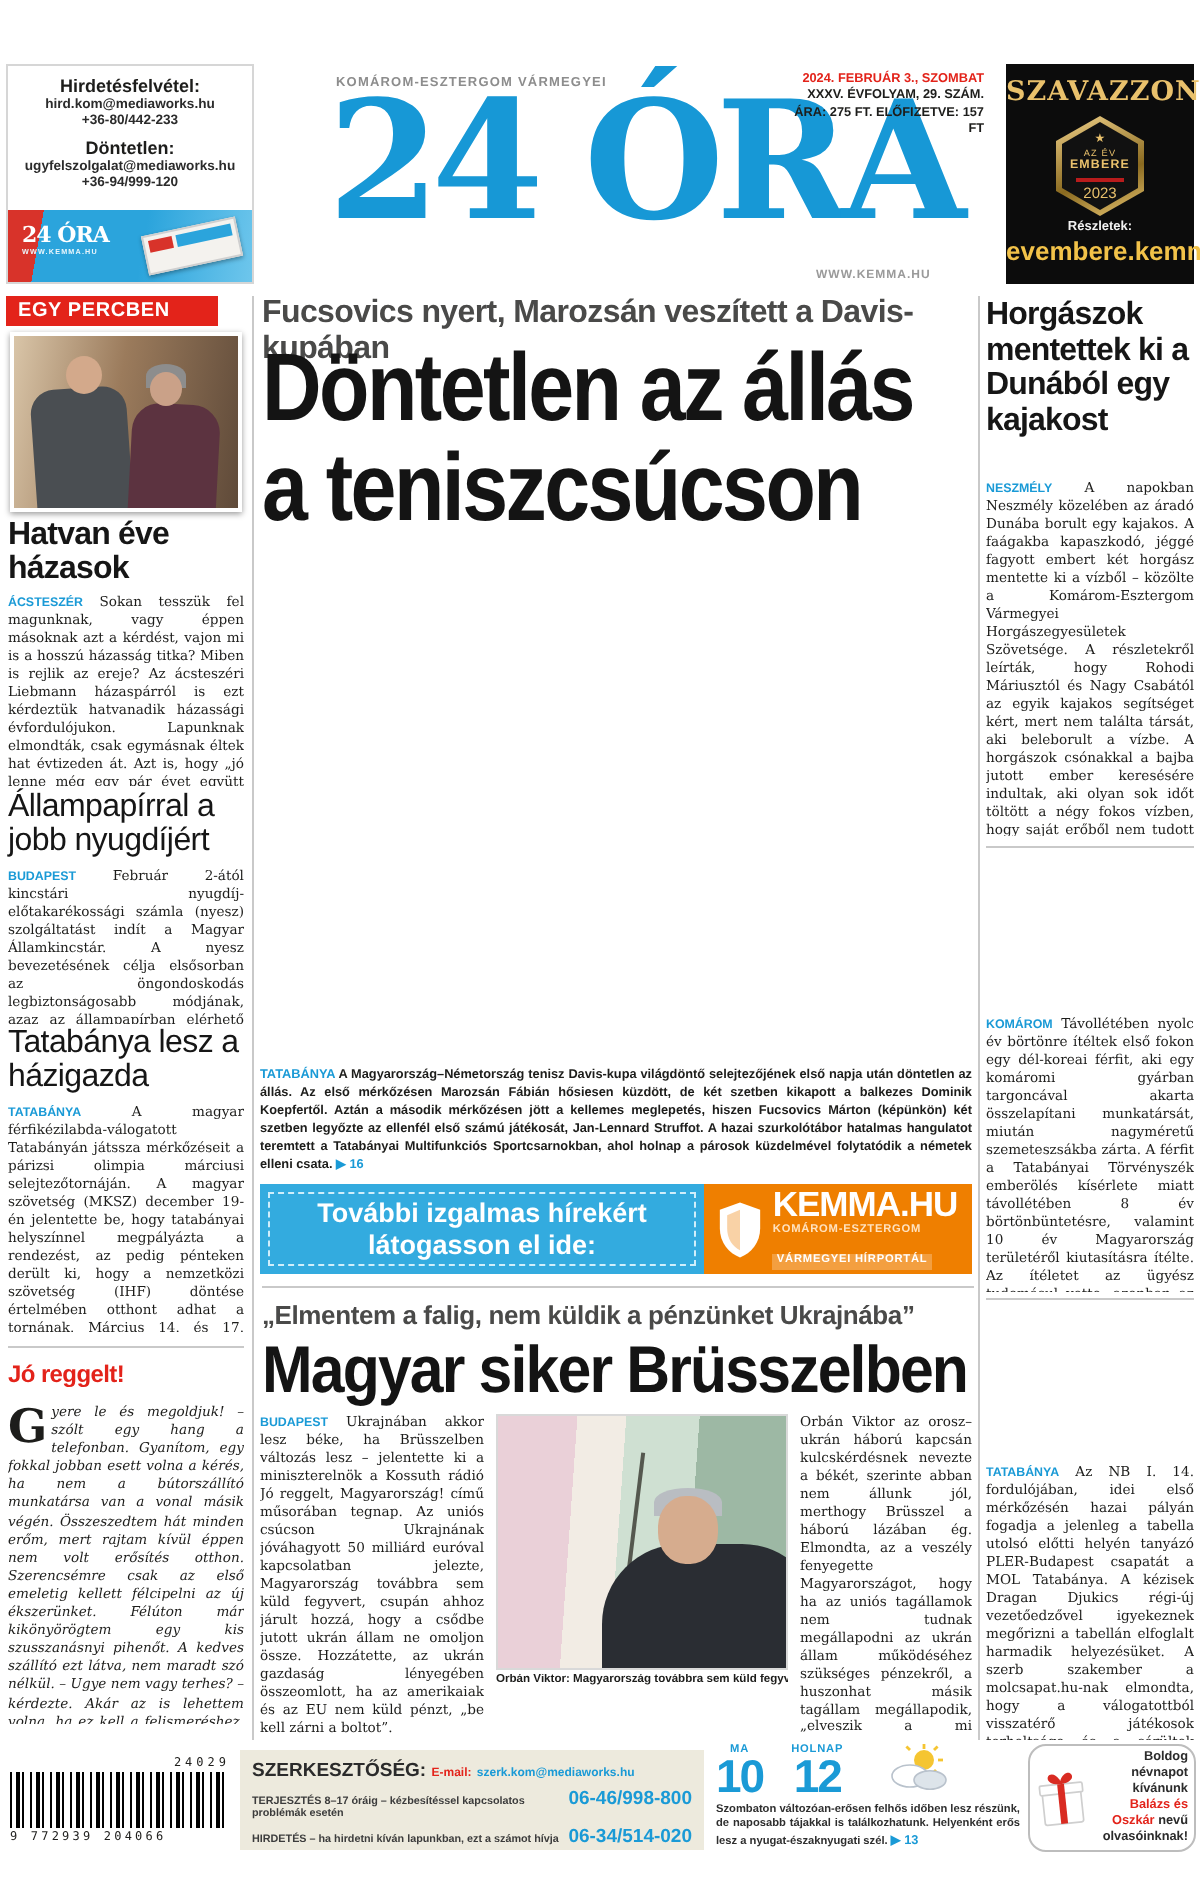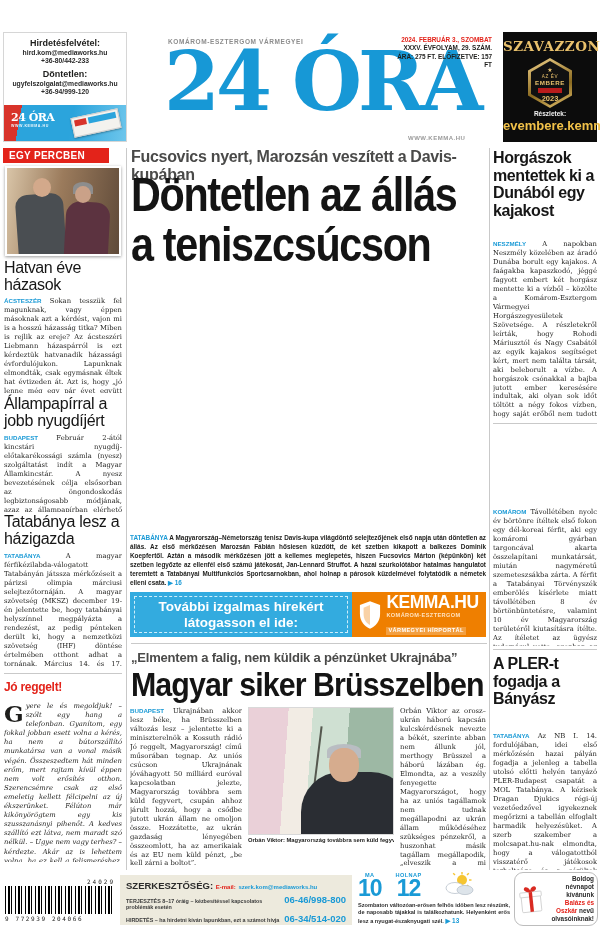--- a/index.html
+++ b/index.html
@@ -31,36 +31,36 @@
   .vote-box{left:503px;top:32px;width:94px;height:110px;background:#0c0c0c;text-align:center;box-sizing:border-box;}
   .vote-title{color:#e9c16c;font-family:"DejaVu Serif",serif;font-weight:bold;font-size:13.5px;letter-spacing:0.5px;margin-top:6px;}
   .hex{position:relative;width:44px;height:50px;margin:4px auto 2px;
        background:linear-gradient(160deg,#f1d28a,#8a6a20 60%,#e8c571);
        clip-path:polygon(50% 0,100% 25%,100% 75%,50% 100%,0 75%,0 25%);}
   .hex-inner{position:absolute;left:3px;top:3px;right:3px;bottom:3px;background:#111;
        clip-path:polygon(50% 0,100% 25%,100% 75%,50% 100%,0 75%,0 25%);color:#e9c16c;}
   .hex-star{font-size:6px;line-height:1;margin-top:6px;}
   .hex-l1{font-size:4.6px;letter-spacing:0.6px;margin-top:1px;}
   .hex-l2{font-size:6.2px;font-weight:bold;letter-spacing:0.6px;}
-  .hex-year{font-size:7.5px;font-weight:bold;margin-top:2px;border-top:5px solid #b91c1c;display:inline-block;padding:1px 4px 0;}
+  .hex-year{font-size:7.5px;font-weight:normal;margin-top:2px;border-top:2px solid #b91c1c;display:inline-block;padding:1px 4px 0;}
   .vote-details{color:#f2f2f2;font-size:6.5px;font-weight:bold;margin-top:2px;}
   .vote-url{color:#f2c249;font-size:13px;font-weight:bold;margin-top:1px;}
 
   
   .vrule{width:1px;background:#c9c9c9;top:148px;height:722px;}
   .hrule{height:1px;background:#c9c9c9;}
 
   .section-label{left:3px;top:148px;width:106px;height:15px;background:#e3231a;color:#fff;
      font-weight:bold;font-size:10px;line-height:15px;padding-left:6px;box-sizing:border-box;letter-spacing:0.3px;}
 
   .body-text{font-family:"DejaVu Serif",serif;font-size:6.8px;line-height:1.32;text-align:justify;color:#1d1d1b;overflow:hidden;}
   .tag{color:#1a9ad6;font-weight:bold;font-family:"Liberation Sans",sans-serif;font-size:6.2px;}
   .page-mark{color:#1a9ad6;font-weight:bold;font-family:"Liberation Sans",sans-serif;font-size:6.4px;white-space:nowrap;}
 
-  .h-side{font-weight:normal;font-size:16px;line-height:1.04;letter-spacing:-0.4px;color:#161616;}
+  .h-side{font-weight:bold;font-size:16px;line-height:1.04;letter-spacing:-0.4px;color:#161616;}
   .h-side.light{font-weight:normal;letter-spacing:-0.3px;}
   .h-right{font-weight:bold;font-size:16px;line-height:1.1;letter-spacing:-0.4px;color:#161616;}
   .h-right.light{font-weight:normal;}
 
   .photo-frame{background:#fff;border:2px solid #fff;box-shadow:0 1px 3px rgba(0,0,0,.4);box-sizing:border-box;}
   .couple-photo{left:5px;top:166px;width:116px;height:90px;overflow:hidden;
      background:linear-gradient(100deg,#d9c5a8 0%,#9b7b5c 45%,#5f4a39 100%);}
   .couple-photo .man{position:absolute;left:10px;top:26px;width:48px;height:70px;background:#4a4e52;border-radius:12px 12px 0 0;transform:rotate(-4deg);}
   .couple-photo .man-head{position:absolute;left:26px;top:10px;width:18px;height:19px;background:#d3a98b;border-radius:50%;}
   .couple-photo .woman{position:absolute;left:58px;top:34px;width:44px;height:62px;background:#5c3340;border-radius:14px 14px 0 0;transform:rotate(3deg);}
@@ -295,21 +295,20 @@
 
   <div class="abs hrule" style="left:493px;top:423px;width:104px;"></div>
 
   <p class="abs body-text" style="left:493px;top:508px;width:104px;height:138px;margin:0;">
     <span class="tag">KOMÁROM</span>
     <span>Távollétében nyolc év börtönre ítéltek első fokon egy dél-koreai férfit, aki egy komáromi gyárban targoncával akarta összelapítani munkatársát, miután nagyméretű szemeteszsákba zárta. A férfit a Tatabányai Törvényszék emberölés kísérlete miatt távollétében 8 év börtönbüntetésre, valamint 10 év Magyarország területéről kiutasításra ítélte. Az ítéletet az ügyész tudomásul vette, azonban az nem jogerős, mivel a védő felmentésért jelentett be fellebbezést. (Az ügy részleteiről szerdai Kékhírek oldalunkon számolunk be bővebben.)</span>
   </p>
 
   <div class="abs hrule" style="left:493px;top:649px;width:104px;"></div>
 
-  <div class="abs h-right" style="left:493px;top:655px;width:104px;">A PLER-t fogadja a Bányász</div>
   <p class="abs body-text" style="left:493px;top:732px;width:104px;height:138px;margin:0;">
     <span class="tag">TATABÁNYA</span>
     <span>Az NB I. 14. fordulójában, idei első mérkőzésén hazai pályán fogadja a jelenleg a tabella utolsó előtti helyén tanyázó PLER-Budapest csapatát a MOL Tatabánya. A kézisek Dragan Djukics régi-új vezetőedzővel igyekeznek megőrizni a tabellán elfoglalt harmadik helyezésüket. A szerb szakember a molcsapat.hu-nak elmondta, hogy a válogatottból visszatérő játékosok terheltsége és a sérültek miatt februárban a tükörre fognak játszani. A mérkőzés 18 óra 30-kor kezdődik a Tatabányai Multifunkciós Csarnokban.</span>
   </p>
 
   <div class="abs barcode-wrap">
     <div class="barcode-top">24029</div>
     <div class="barcode"></div>
     <div class="barcode-digits">9 772939 204066</div>
   </div>

